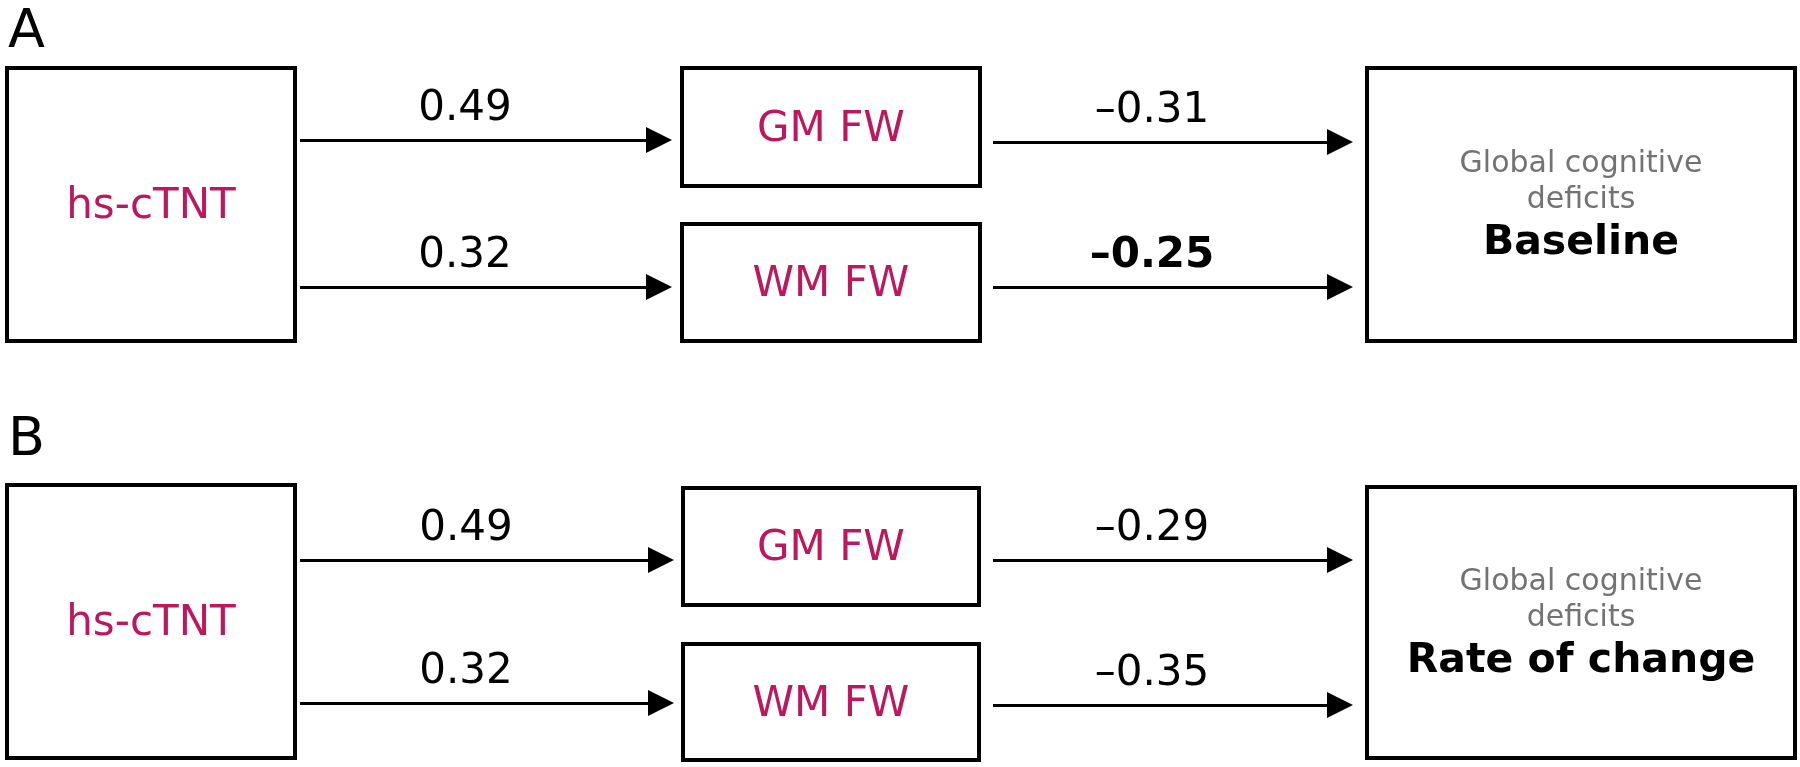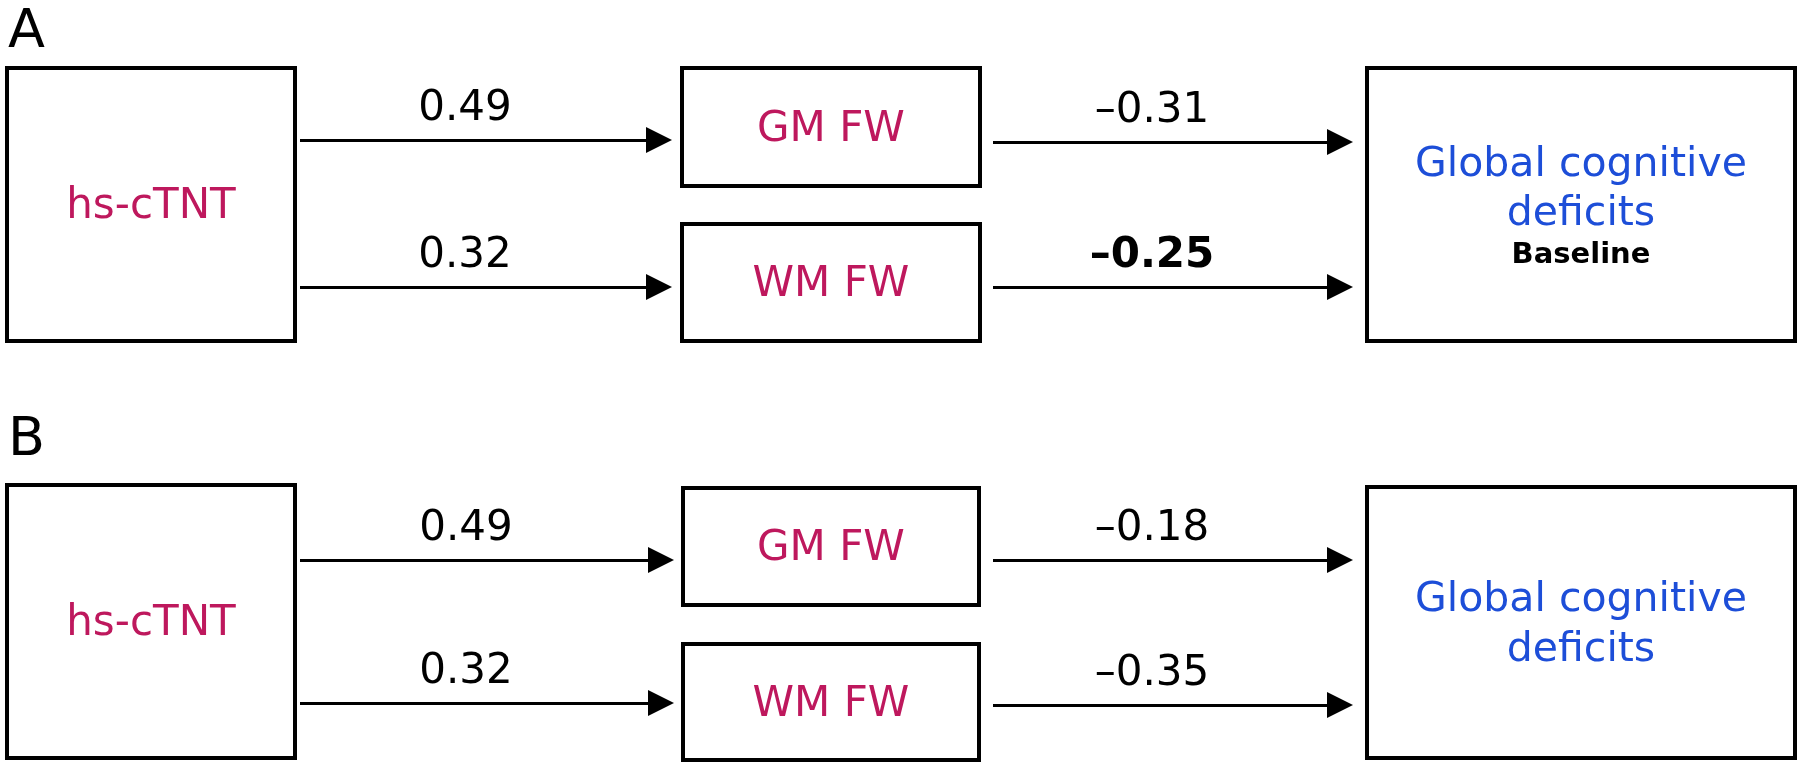--- a/index.html
+++ b/index.html
@@ -33,26 +33,26 @@
     align-items: center;
     justify-content: center;
     text-align: center;
   }
   .node-label {
     font-size: 42px;
     line-height: 1.15;
     color: #be185d;
   }
   .outcome-line {
+    font-size: 30px;
+    line-height: 1.2;
+    color: #737373;
+  }
+  .outcome-emphasis {
     font-size: 41px;
-    line-height: 1.2;
-    color: #1d4ed8;
-  }
-  .outcome-emphasis {
-    font-size: 29px;
     line-height: 1.2;
     font-weight: 700;
     color: #000;
   }
   .arrow {
     position: absolute;
     height: 28px;
   }
   .arrow .shaft {
     position: absolute;
@@ -170,36 +170,37 @@
       <div class="node-label">GM FW</div>
     </div>
 
     <div class="node b-wm">
       <div class="node-label">WM FW</div>
     </div>
 
     <div class="node b-outcome">
       <div class="outcome-line">Global cognitive</div>
       <div class="outcome-line">deficits</div>
+      <div class="outcome-emphasis">Rate of change</div>
     </div>
 
     <div class="arrow b-arrow-1">
       <div class="coef">0.49</div>
       <div class="shaft"></div>
       <div class="head"></div>
     </div>
 
     <div class="arrow b-arrow-2">
       <div class="coef">0.32</div>
       <div class="shaft"></div>
       <div class="head"></div>
     </div>
 
     <div class="arrow b-arrow-3">
-      <div class="coef">–0.18</div>
+      <div class="coef">–0.29</div>
       <div class="shaft"></div>
       <div class="head"></div>
     </div>
 
     <div class="arrow b-arrow-4">
       <div class="coef">–0.35</div>
       <div class="shaft"></div>
       <div class="head"></div>
     </div>
   </div>

